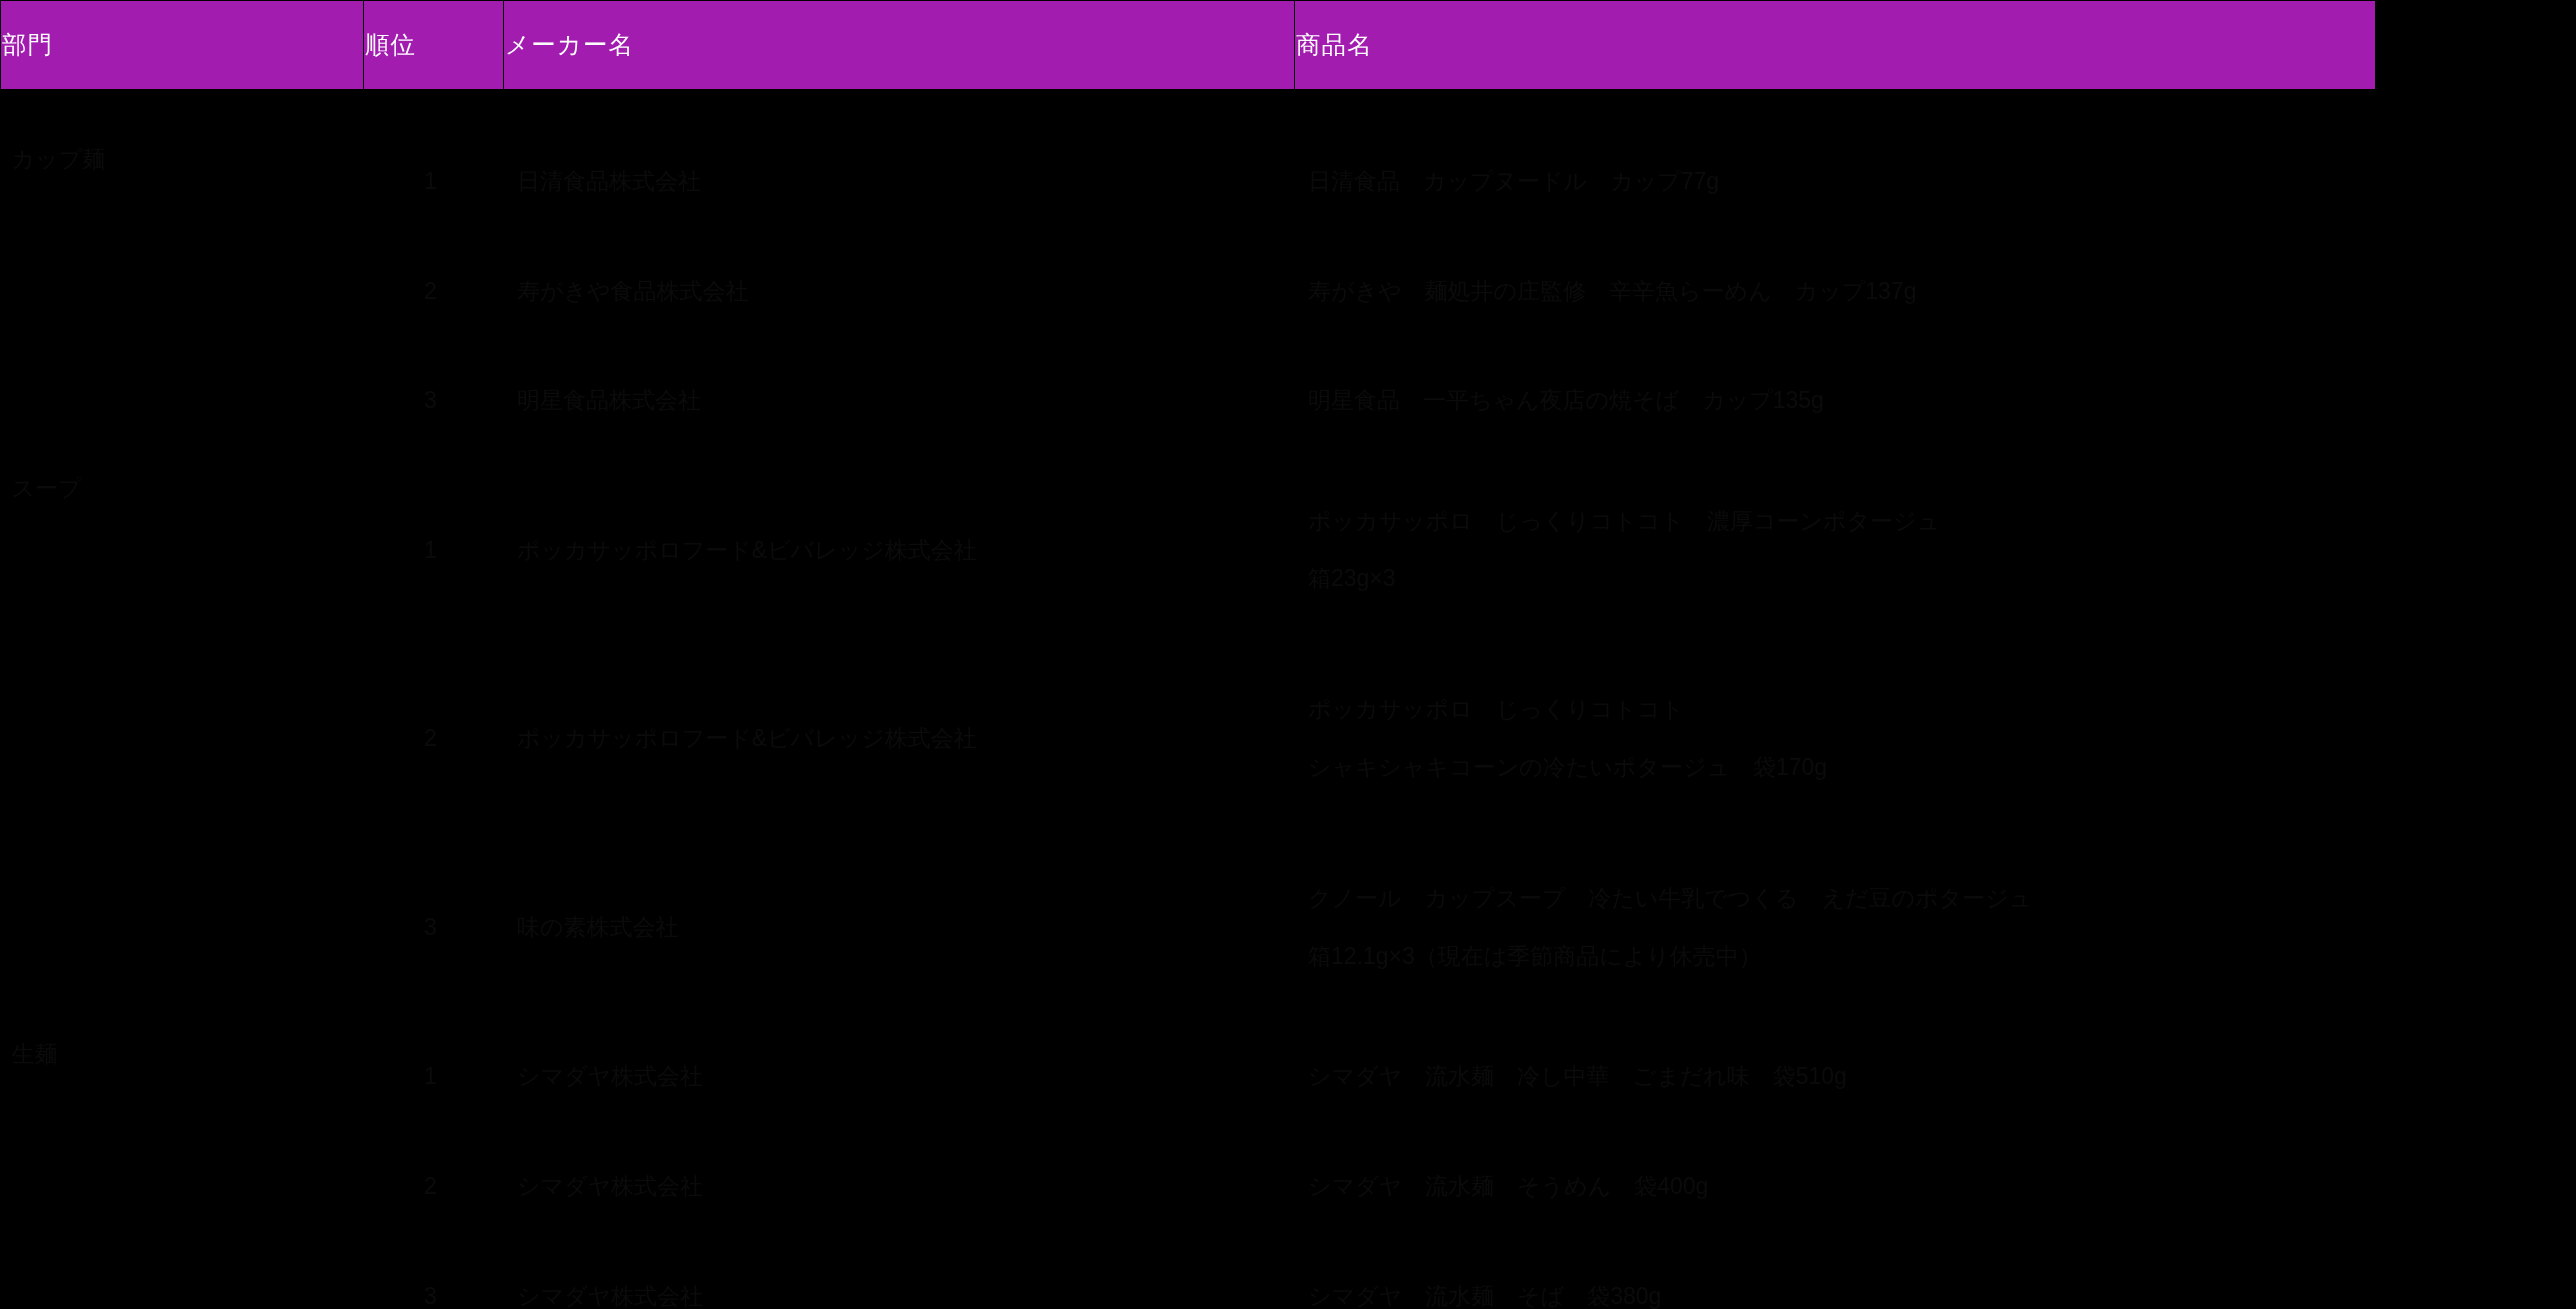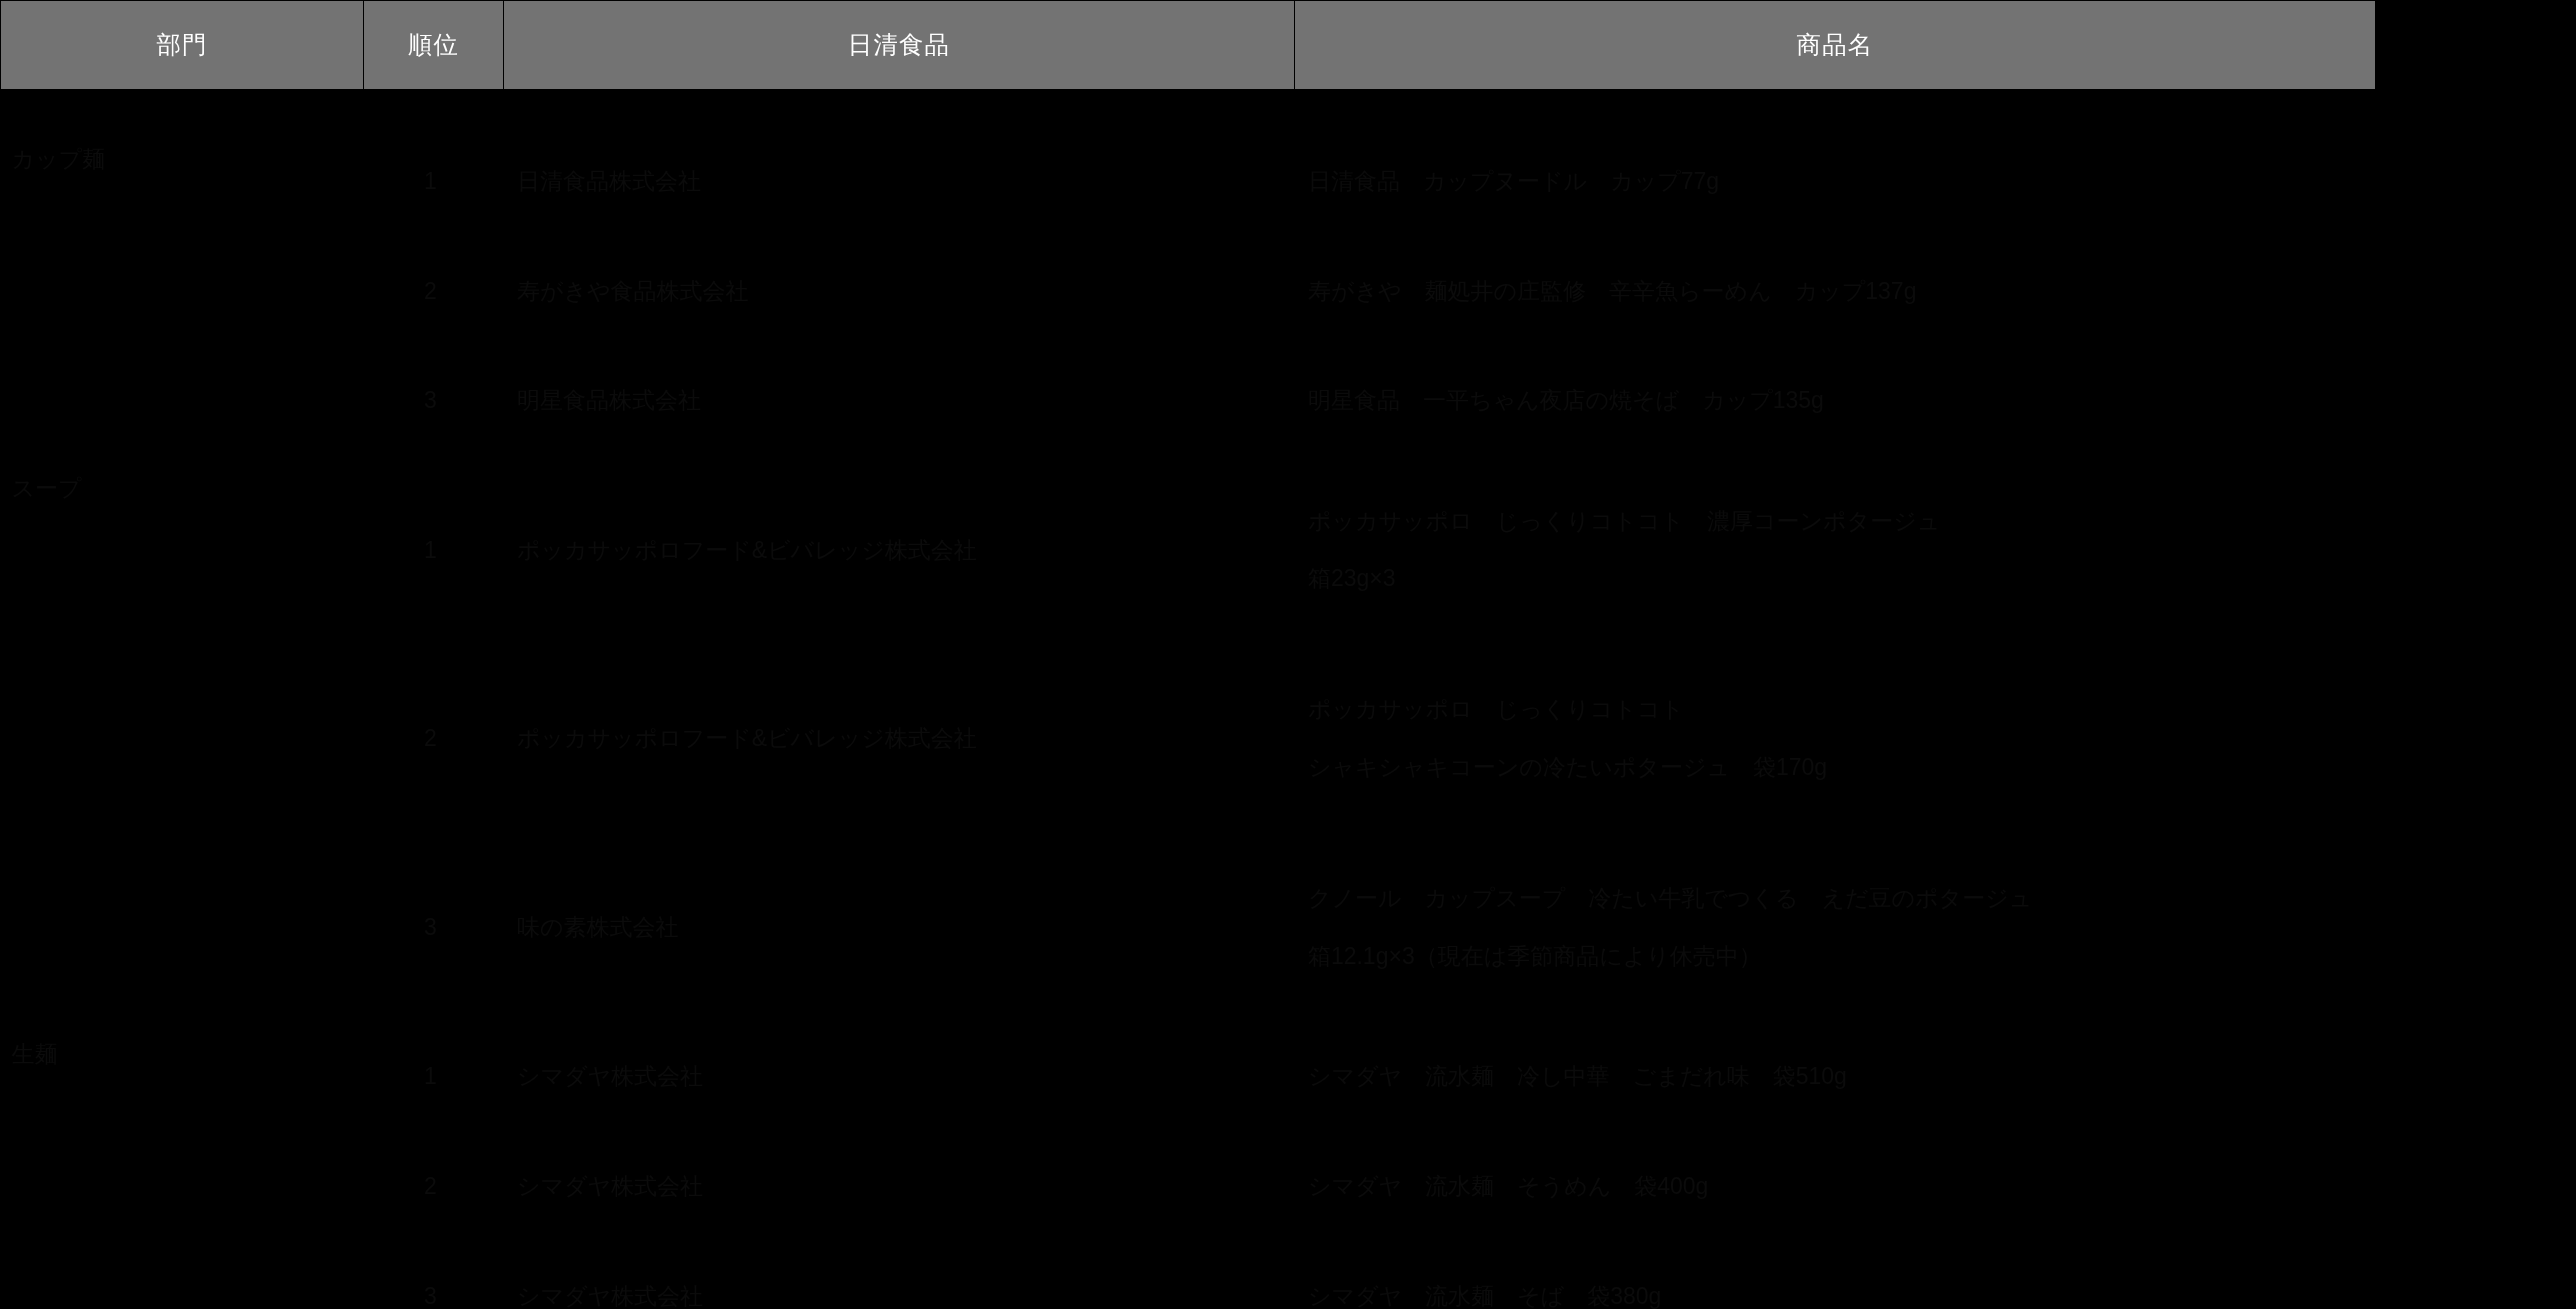--- a/index.html
+++ b/index.html
@@ -18,27 +18,27 @@
     table-layout: fixed;
     width: 2376px;
     margin: 0;
   }
   #ranking-table col.col-dept  { width: 363px; }
   #ranking-table col.col-rank  { width: 140px; }
   #ranking-table col.col-maker { width: 791px; }
   #ranking-table col.col-item  { width: 1081px; }
 
   thead th {
-    background: #737373;
+    background: #a21caf;
     color: #FFFFFF;
     border: 1.2px solid #000000;
     font-size: 24.4px;
     font-weight: normal;
     height: 86px;
-    text-align: center;
+    text-align: left;
     vertical-align: middle;
     letter-spacing: 1.2px;
   }
 
   tbody td {
     border: none;
     background: #000000;
     color: #0B0B0B;
     font-size: 23px;
     font-weight: normal;
@@ -78,21 +78,21 @@
   <colgroup>
     <col class="col-dept">
     <col class="col-rank">
     <col class="col-maker">
     <col class="col-item">
   </colgroup>
   <thead>
     <tr>
       <th>部門</th>
       <th>順位</th>
-      <th>日清食品</th>
+      <th>メーカー名</th>
       <th>商品名</th>
     </tr>
   </thead>
   <tbody id="table-body">
       <tr class="spacer-row">
         <td colspan="4"></td>
       </tr>
       <tr class="r-1">
         <td class="dept">カップ麺</td>
         <td class="rank">1</td>

